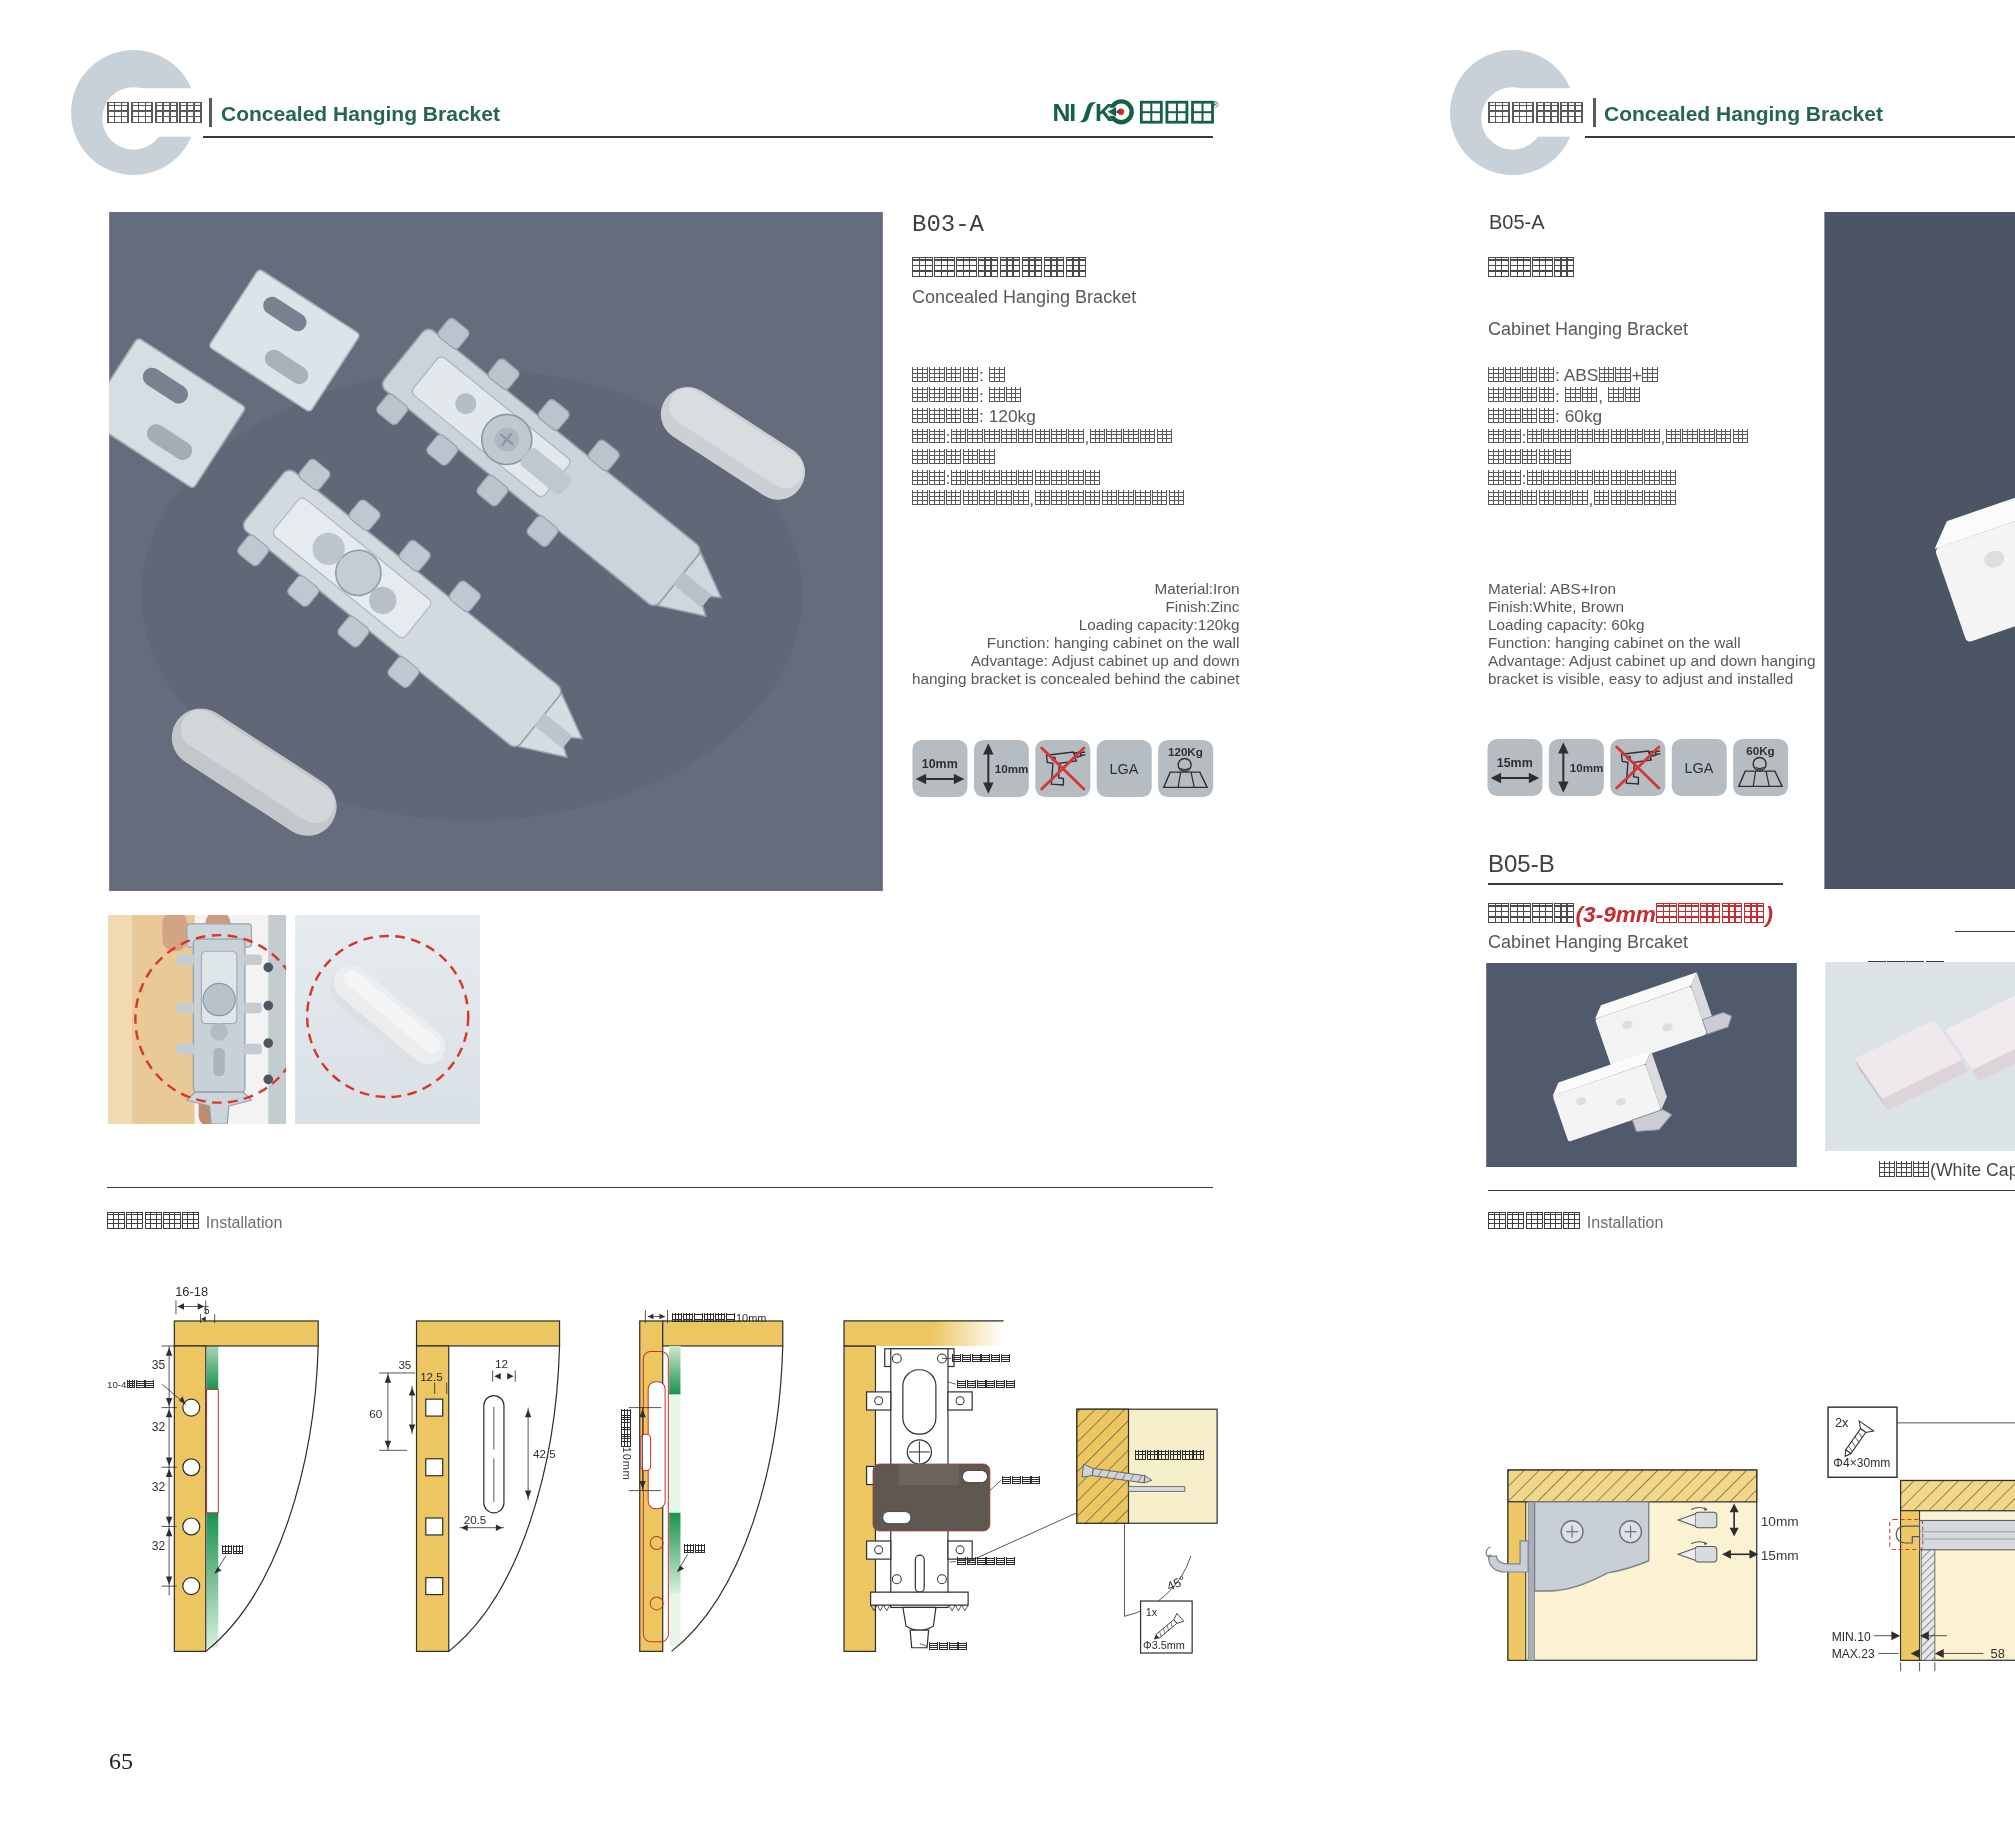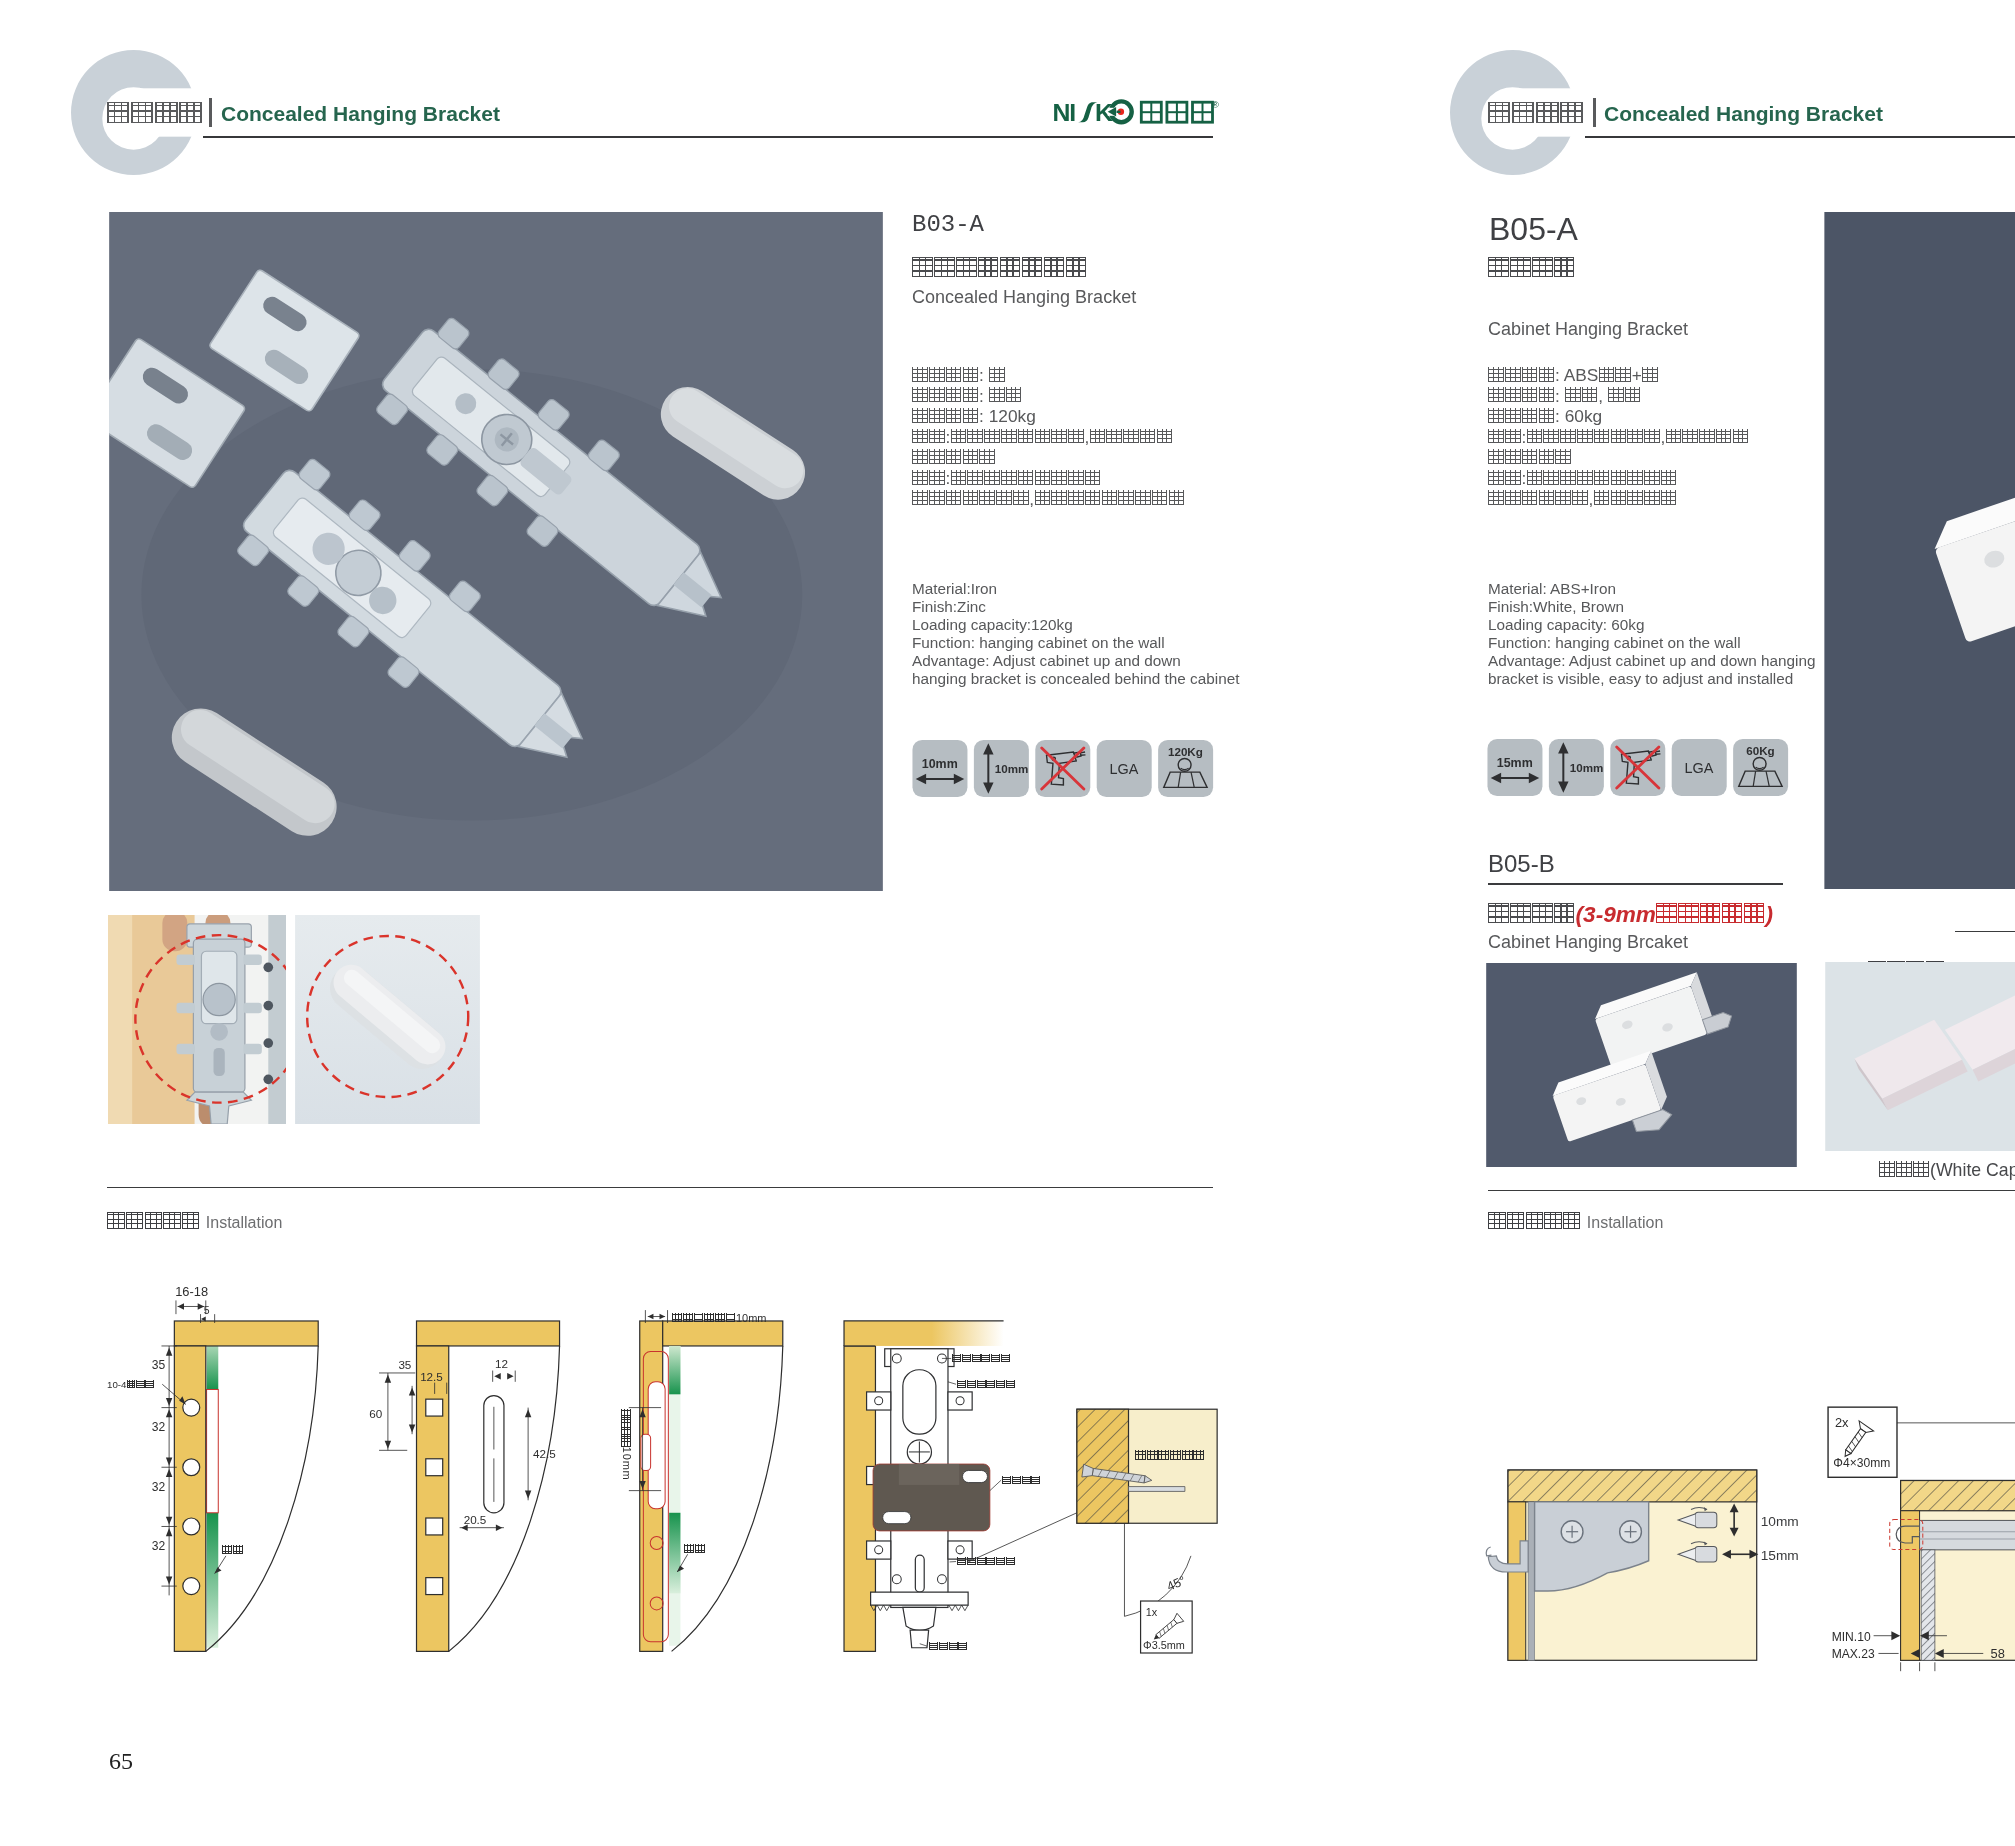--- a/index.html
+++ b/index.html
@@ -71,27 +71,27 @@
 <div class="abs" style="left:109px;top:1748px;font-family:'Liberation Serif',serif;font-size:24px;color:#222;">65</div>
 
 <div class="abs" style="left:912px;top:211px;font-size:24px;color:#3f4044;font-family:Liberation Mono, monospace;">B03-A</div>
 
 <div class="abs" style="left:912px;top:256px;font-size:22.6px;font-weight:bold;color:#4a4b4e;"><i class="z"></i><i class="z"></i><i class="z"></i><i class="z"></i><i class="z"></i><i class="z"></i><i class="z"></i><i class="z"></i></div>
 
 <div class="abs" style="left:912px;top:287px;font-size:18px;color:#58595b;">Concealed Hanging Bracket</div>
 
 <div class="abs" style="left:912px;top:365px;font-size:17.3px;color:#57585a;line-height:20.6px;white-space:nowrap;"><i class="z"></i><i class="z"></i><i class="z"></i><i class="z"></i>: <i class="z"></i><br><i class="z"></i><i class="z"></i><i class="z"></i><i class="z"></i>: <i class="z"></i><i class="z"></i><br><i class="z"></i><i class="z"></i><i class="z"></i><i class="z"></i>: 120kg<br><i class="z"></i><i class="z"></i>:<i class="z"></i><i class="z"></i><i class="z"></i><i class="z"></i><i class="z"></i><i class="z"></i><i class="z"></i><i class="z"></i>,<i class="z"></i><i class="z"></i><i class="z"></i><i class="z"></i><i class="z"></i><br><i class="z"></i><i class="z"></i><i class="z"></i><i class="z"></i><i class="z"></i><br><i class="z"></i><i class="z"></i>:<i class="z"></i><i class="z"></i><i class="z"></i><i class="z"></i><i class="z"></i><i class="z"></i><i class="z"></i><i class="z"></i><i class="z"></i><br><i class="z"></i><i class="z"></i><i class="z"></i><i class="z"></i><i class="z"></i><i class="z"></i><i class="z"></i>,<i class="z"></i><i class="z"></i><i class="z"></i><i class="z"></i><i class="z"></i><i class="z"></i><i class="z"></i><i class="z"></i><i class="z"></i></div>
 
-<div class="abs" style="left:912px;top:580px;font-size:15.3px;color:#57585a;line-height:18px;white-space:nowrap;">Material:Iron<br>Finish:Zinc<br>Loading capacity:120kg<br>Function: hanging cabinet on the wall<br>Advantage: Adjust cabinet up and down<br>hanging bracket is concealed behind the cabinet</div>
+<div class="abs" style="left:912px;top:580px;font-size:15.3px;color:#57585a;line-height:18px;white-space:nowrap;text-align:right;">Material:Iron<br>Finish:Zinc<br>Loading capacity:120kg<br>Function: hanging cabinet on the wall<br>Advantage: Adjust cabinet up and down<br>hanging bracket is concealed behind the cabinet</div>
 
 <div class="abs" style="left:107px;top:1187px;width:1106px;height:1.2px;background:#3a3b3d;"></div>
 
 <div class="abs" style="left:107px;top:1211px;font-size:19.3px;font-weight:bold;color:#3e3f42;"><i class="z"></i><i class="z"></i><i class="z"></i><i class="z"></i><i class="z"></i> <span style="font-weight:normal;font-size:16px;color:#6d6e70;">Installation</span></div>
 
-<div class="abs" style="left:1489px;top:211px;font-size:32px;color:#3f4044;">B05-A</div>
+<div class="abs" style="left:1489px;top:211px;font-size:20px;color:#3f4044;">B05-A</div>
 
 <div class="abs" style="left:1488px;top:256px;font-size:22.6px;font-weight:bold;color:#4a4b4e;"><i class="z"></i><i class="z"></i><i class="z"></i><i class="z"></i></div>
 
 <div class="abs" style="left:1488px;top:287px;font-size:18px;color:#58595b;margin-top:32px;">Cabinet Hanging Bracket</div>
 
 <div class="abs" style="left:1488px;top:365px;font-size:17.3px;color:#57585a;line-height:20.6px;white-space:nowrap;"><i class="z"></i><i class="z"></i><i class="z"></i><i class="z"></i>: ABS<i class="z"></i><i class="z"></i>+<i class="z"></i><br><i class="z"></i><i class="z"></i><i class="z"></i><i class="z"></i>: <i class="z"></i><i class="z"></i>, <i class="z"></i><i class="z"></i><br><i class="z"></i><i class="z"></i><i class="z"></i><i class="z"></i>: 60kg<br><i class="z"></i><i class="z"></i>:<i class="z"></i><i class="z"></i><i class="z"></i><i class="z"></i><i class="z"></i><i class="z"></i><i class="z"></i><i class="z"></i>,<i class="z"></i><i class="z"></i><i class="z"></i><i class="z"></i><i class="z"></i><br><i class="z"></i><i class="z"></i><i class="z"></i><i class="z"></i><i class="z"></i><br><i class="z"></i><i class="z"></i>:<i class="z"></i><i class="z"></i><i class="z"></i><i class="z"></i><i class="z"></i><i class="z"></i><i class="z"></i><i class="z"></i><i class="z"></i><br><i class="z"></i><i class="z"></i><i class="z"></i><i class="z"></i><i class="z"></i><i class="z"></i>,<i class="z"></i><i class="z"></i><i class="z"></i><i class="z"></i><i class="z"></i></div>
 
 <div class="abs" style="left:1488px;top:580px;font-size:15.3px;color:#57585a;line-height:18px;white-space:nowrap;">Material: ABS+Iron<br>Finish:White, Brown<br>Loading capacity: 60kg<br>Function: hanging cabinet on the wall<br>Advantage: Adjust cabinet up and down hanging<br>bracket is visible, easy to adjust and installed</div>
 
 <div class="abs" style="left:1488px;top:850px;font-size:24px;color:#3f4044;">B05-B</div>

